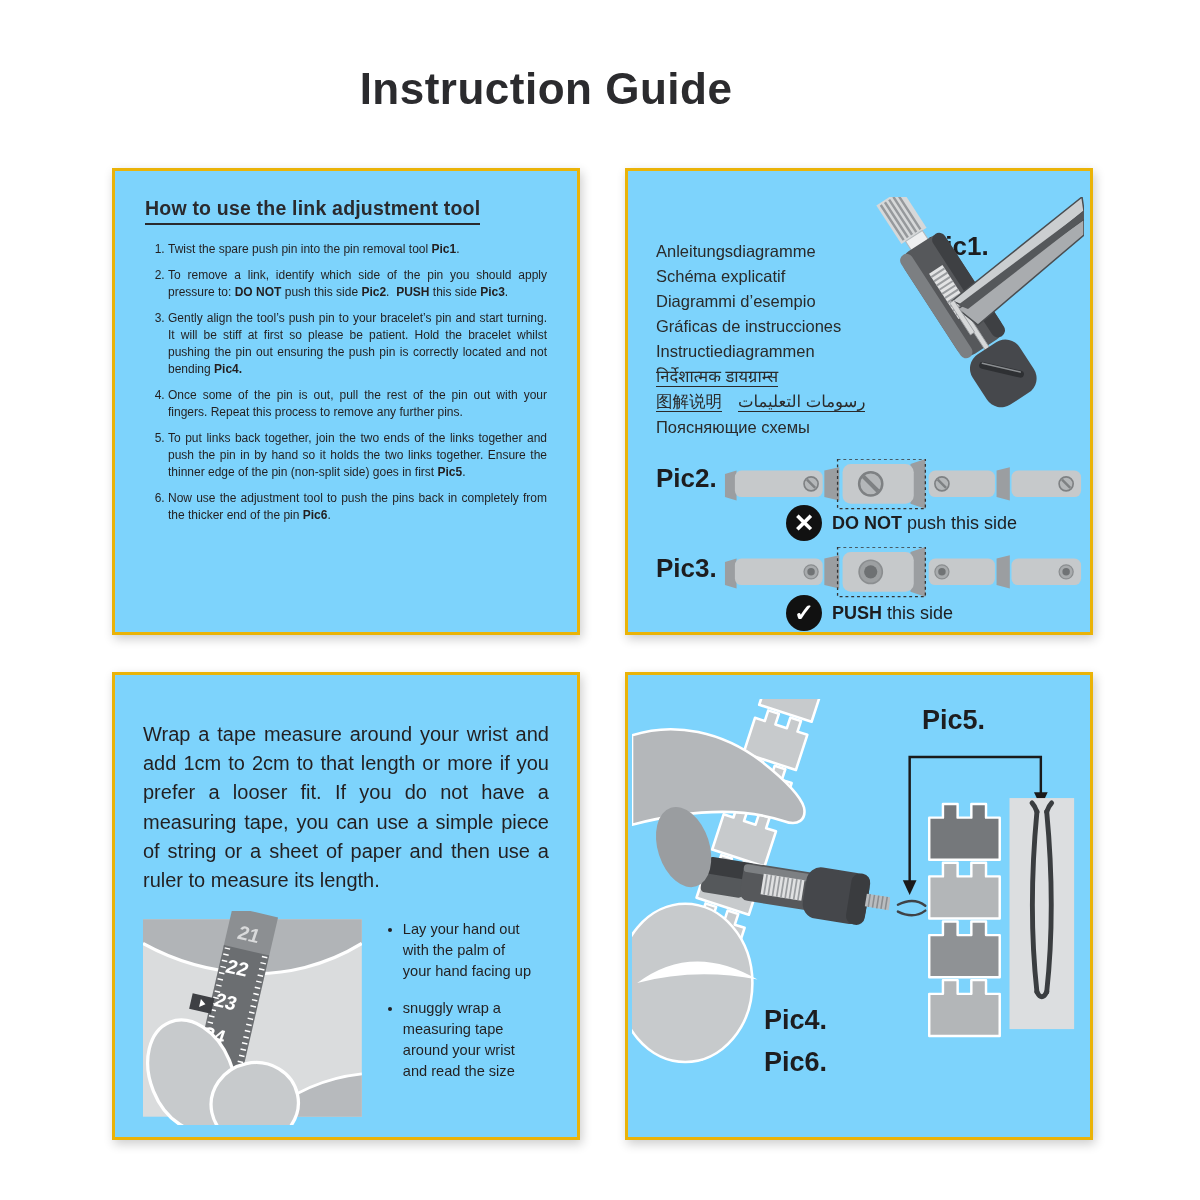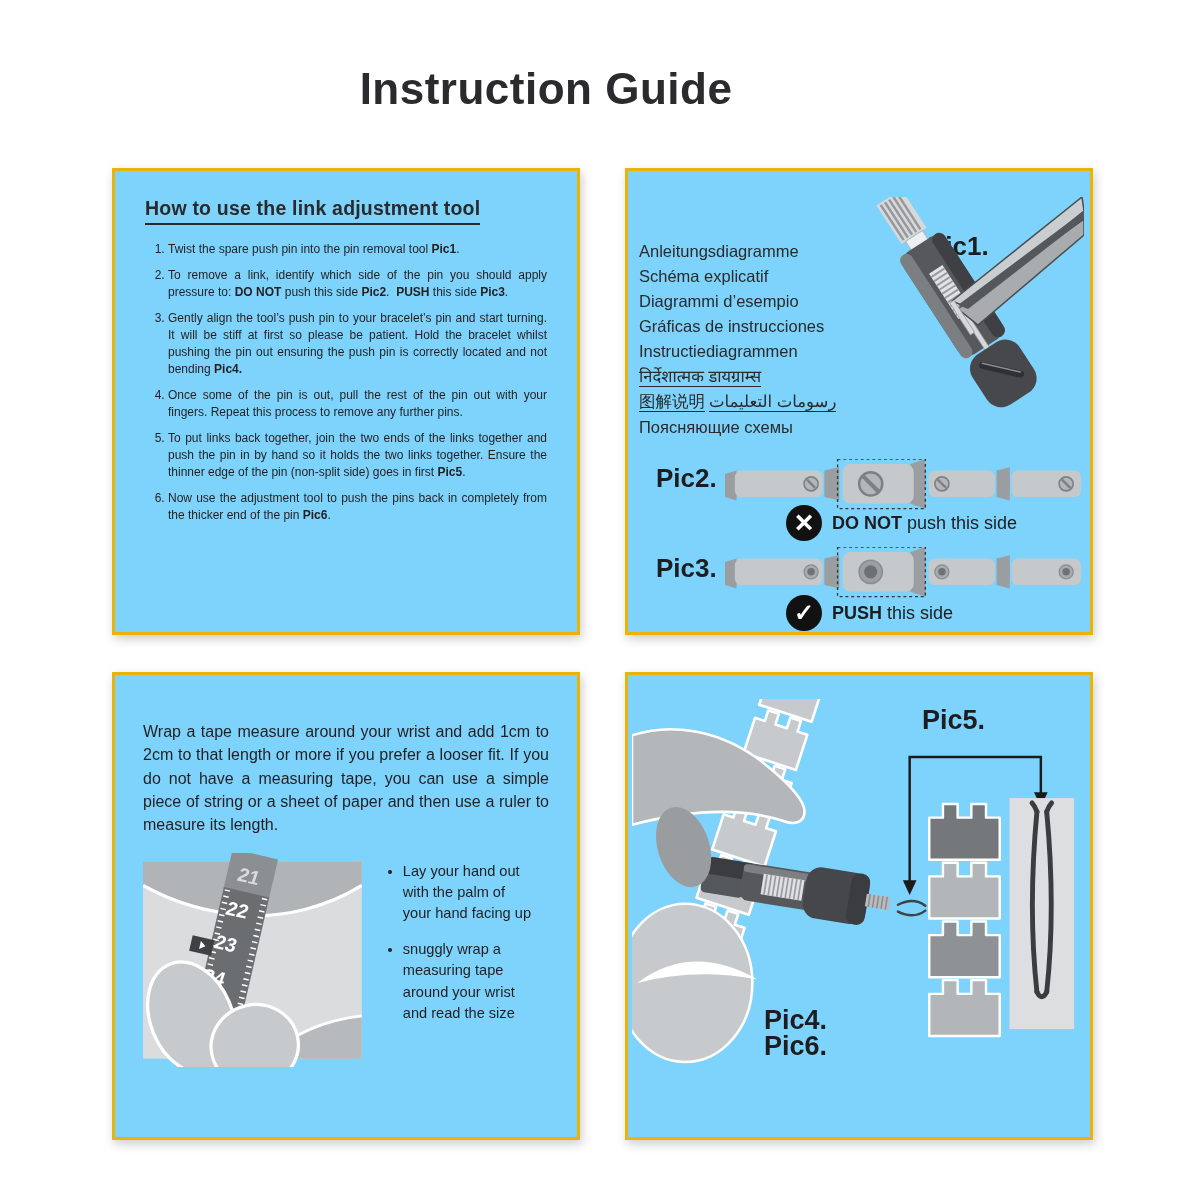--- a/index.html
+++ b/index.html
@@ -27,38 +27,38 @@
     white-space:nowrap;
   }
   
   #steps { margin:16px 0 0 0; padding-left:23px; }
   #steps li {
     font-size:12px; line-height:1.42; text-align:justify;
     margin-bottom:9px; color:#231f20;
   }
   
   #panel-diag .abs { position:absolute; }
-  .langs { left:11px; top:68px; font-size:16.5px; line-height:1.52; color:#2a2a2a; }
+  .langs { left:28px; top:68px; font-size:16.5px; line-height:1.52; color:#2a2a2a; }
   .lang-line span { white-space:nowrap; }
   .lang-line span.u { border-bottom:1.5px solid #2a2a2a; padding-bottom:1px;text-align:right; }
-  .lang-line span:not(:last-child){ margin-right:4px; }
+  .lang-line span:not(:last-child){ margin-right:16px; }
   .pic-label { font-weight:800; color:#1d1d1f; }
   .pic-label.lg { font-size:26px; }
   .pic-label.xl { font-size:27px; }
   .caption-row { display:flex; align-items:center; gap:10px; }
   .badge {
     width:36px; height:36px; border-radius:50%; background:#111; color:#fff;
     display:flex; align-items:center; justify-content:center; flex:0 0 auto;
     font-weight:800; line-height:1;
   }
   .badge.x { font-size:32px; padding-bottom:3px; }
   .badge.ck { font-size:24px; }
   .caption-text { font-size:18px; color:#1d1d1f; }
   
-  .intro { margin-top:15px; font-size:16px; line-height:1.46; text-align:justify; color:#231f20; }
+  .intro { margin-top:15px; font-size:20px; line-height:1.46; text-align:justify; color:#231f20; }
   .p3-row { display:flex; margin-top:16px; }
   .tips { margin:8px 16px 0 26px; padding-left:15px; list-style:disc; width:156px; }
   .tips li { font-size:14.6px; line-height:1.45; margin-bottom:15px; color:#231f20; }
   
   #panel-pics .abs { position:absolute; }
   svg { display:block; }
   svg text { font-family:"Liberation Sans", sans-serif; }
 </style>
 </head>
 <body>
@@ -279,14 +279,14 @@
     <g fill="none" stroke="#3a3d40" stroke-width="5" stroke-linecap="round">
       <path d="M146 66 C140 130 140 195 146 250"></path>
       <path d="M156 66 C162 130 162 195 156 250"></path>
       <path d="M146 250 Q151 260 156 250"></path>
       <path d="M146 66 Q144 60 141 57"></path>
       <path d="M156 66 Q158 60 161 57"></path>
     </g>
   </svg>
 
   <div class="abs pic-label xl" style="left:136px; top:330px;">Pic4.</div>
-  <div class="abs pic-label xl" style="left:136px; top:356px;">Pic6.</div>
+  <div class="abs pic-label xl" style="left:136px; top:372px;">Pic6.</div>
 </div>
 
 </body></html>

